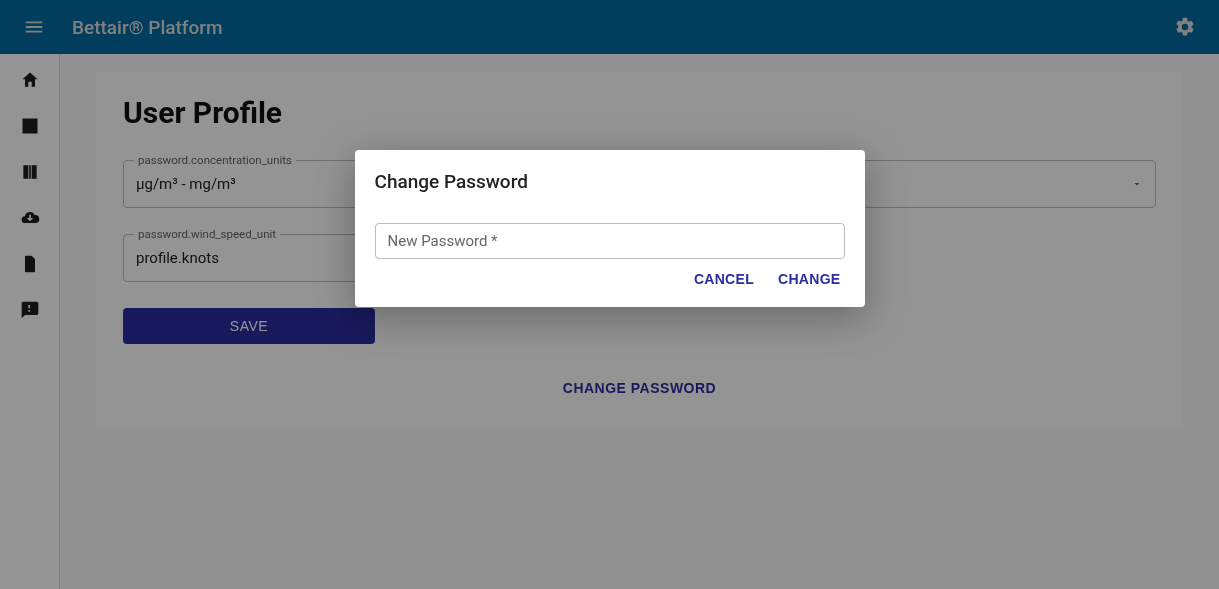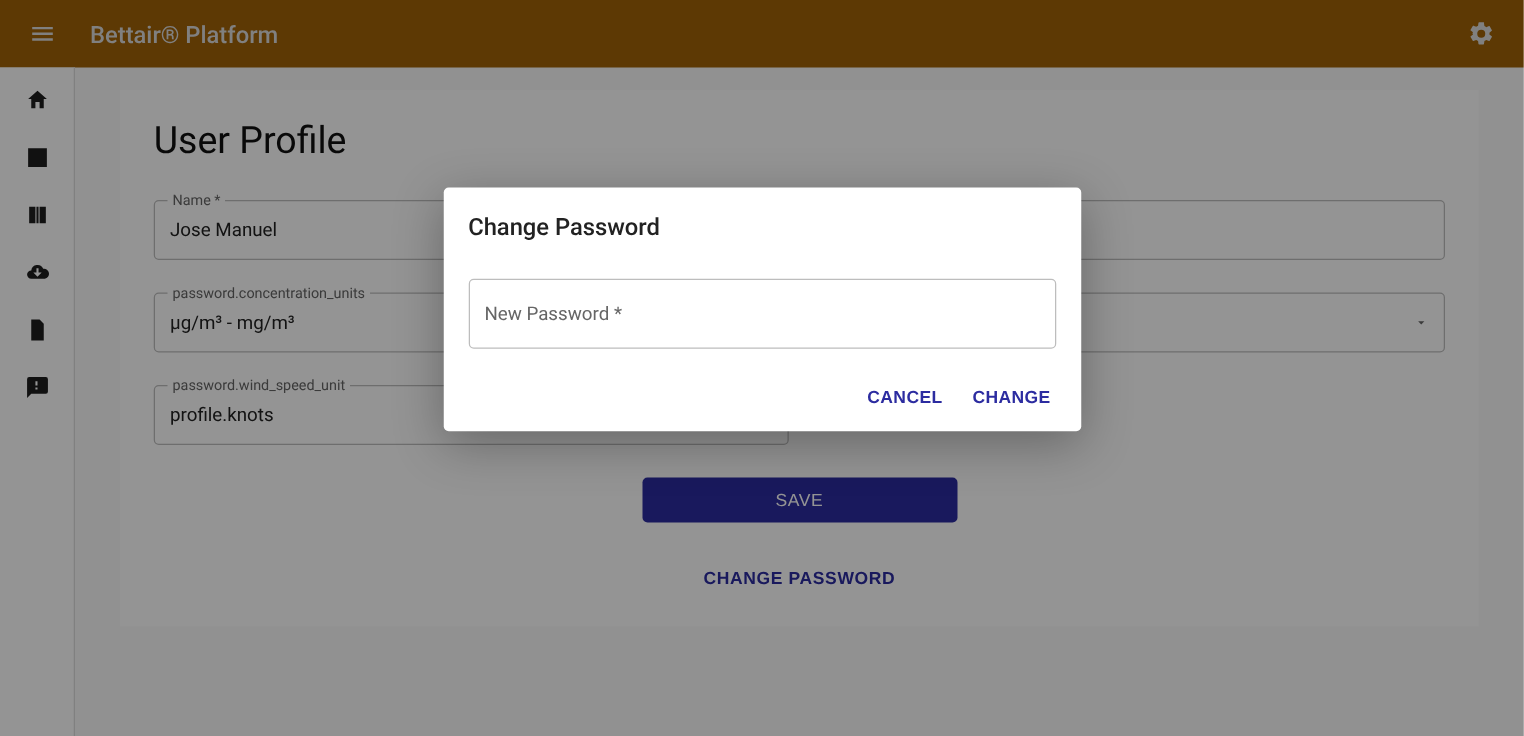--- a/index.html
+++ b/index.html
@@ -8,21 +8,21 @@
     width: 1219px;
     height: 589px;
     overflow: hidden;
     background: #fafafa;
     position: relative;
   }
 
   
   .appbar {
     height: 54px;
-    background: #a16207;
+    background: #0369a1;
     display: flex;
     align-items: center;
     padding: 0 20px;
     color: #ddd;
   }
   .appbar .menu-btn {
     width: 28px; height: 28px;
     display:flex; align-items:center; justify-content:center;
     cursor:pointer;
     margin-right: 24px;
@@ -70,21 +70,21 @@
     padding: 18px 36px;
     overflow:auto;
   }
   .card {
     background:#fff;
     border:1px solid transparent;
     padding: 22px 26px 30px 26px;
   }
   .page-title {
     font-size: 30px;
-    font-weight: 400;
+    font-weight: 700;
     color:#111;
     margin-bottom: 30px;
   }
 
   .field-row {
     display:flex;
     gap: 18px;
     margin-bottom: 26px;
   }
   .field {
@@ -115,21 +115,21 @@
     font-size: 15px;
     color:#222;
     flex:1;
   }
   .field .chev {
     color:#666;
   }
 
   .save-row {
     display:flex;
-    justify-content:center;
+    justify-content:flex-start;
     margin-top: 10px;
   }
   .save-btn {
     background:#2c2ca0;
     color:#fff;
     border:none;
     border-radius:4px;
     width: 252px;
     height: 36px;
     font-size: 14px;
@@ -172,39 +172,39 @@
   .dialog-title {
     font-size: 19px;
     font-weight:500;
     color:#222;
     margin-bottom: 30px;
   }
   .dfield { position:relative; margin-bottom: 6px; }
   .dfield .doutline {
     border:1px solid #bdbdbd;
     border-radius:4px;
-    height:56px;
+    height:36px;
     display:flex;
     align-items:center;
     padding:0 12px;
   }
   .dfield .dlabel {
     font-size: 15px;
     color:#666;
   }
   .dfield .dhelper {
     font-size: 11.5px;
     color:#777;
     margin: 4px 0 18px 12px;
   }
   .dialog-actions {
     display:flex;
     justify-content:flex-end;
     gap: 16px;
-    margin-top: 24px;
+    margin-top: 6px;
   }
   .dialog-actions button {
     background:none;
     border:none;
     color:#2c2ca0;
     font-size: 14px;
     font-weight:600;
     letter-spacing:0.3px;
     cursor:pointer;
     padding: 6px 4px;
@@ -259,28 +259,20 @@
     <svg width="20" height="20" viewBox="0 0 24 24" fill="#1e1e1e">
         <path d="M20 2H4a2 2 0 0 0-2 2v18l4-4h14a2 2 0 0 0 2-2V4a2 2 0 0 0-2-2zm-8 12h-2v-2h2v2zm0-4h-2V6h2v4z"></path>
       </svg>
   </div>
 </div>
 
 <div class="main">
   <div class="card">
     <div class="page-title">User Profile</div>
 
-    <div class="field-row">
-      <div class="field full">
-        <div class="outline">
-          <span class="label">Name *</span>
-          <span class="value">Jose Manuel</span>
-        </div>
-      </div>
-    </div>
 
 
     <div class="field-row">
       <div class="field">
         <div class="outline">
           <span class="label">password.concentration_units</span>
           <span class="value">μg/m³ - mg/m³</span>
         </div>
       </div>
       <div class="field">

